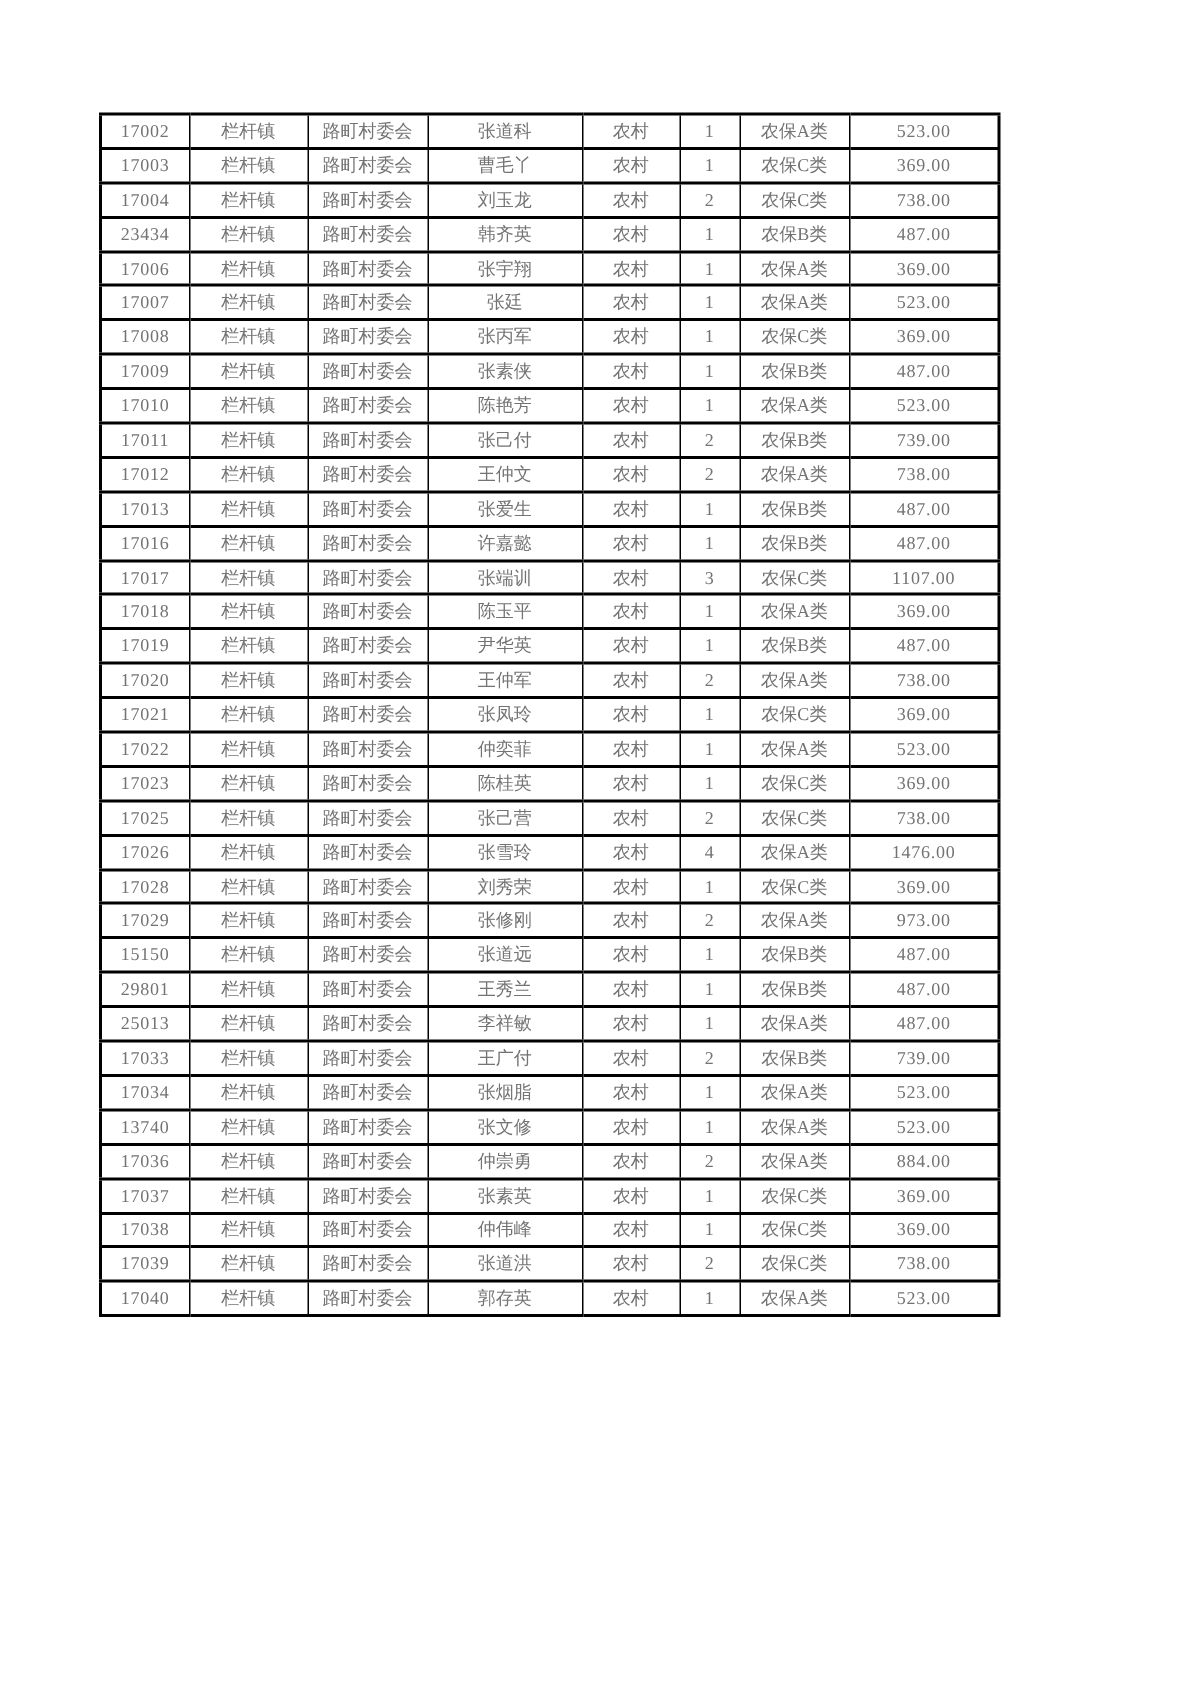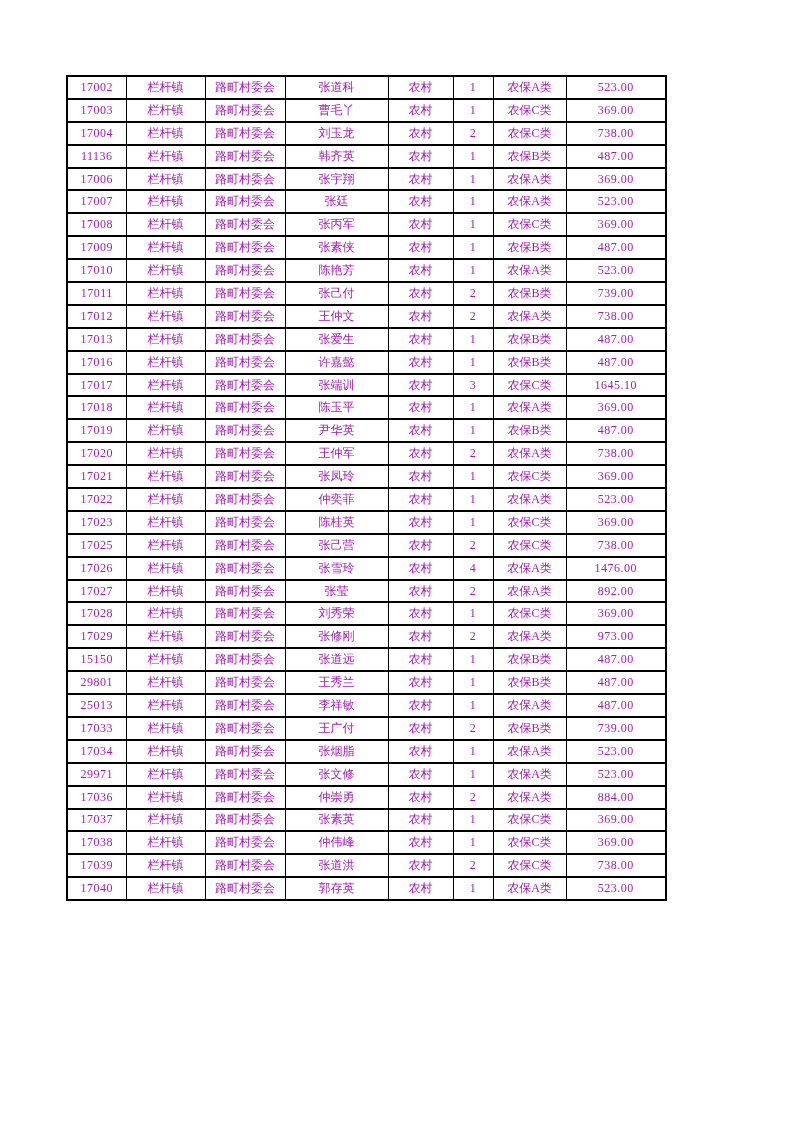--- a/index.html
+++ b/index.html
@@ -20,21 +20,21 @@
   }
   table.sheet {
     position: absolute;
     left: 66px;
     top: 75px;
     width: 599px;
     border-collapse: collapse;
     table-layout: fixed;
     font-family: "Liberation Serif", "DejaVu Serif", serif;
     font-size: 12px;
-    color: #a21caf;
+    color: #737373;
     border: 2px solid #000000;
   }
   table.sheet td {
     border-left: 1px solid #000000;
     border-right: 1px solid #000000;
     border-top: 2px solid #000000;
     border-bottom: 2px solid #000000;
     height: 20.9px;
     padding: 0;
     text-align: center;
@@ -86,21 +86,21 @@
           <td class="num">17004</td>
           <td>栏杆镇</td>
           <td>路町村委会</td>
           <td>刘玉龙</td>
           <td>农村</td>
           <td class="num">2</td>
           <td>农保C类</td>
           <td class="num">738.00</td>
         </tr>
         <tr>
-          <td class="num">11136</td>
+          <td class="num">23434</td>
           <td>栏杆镇</td>
           <td>路町村委会</td>
           <td>韩齐英</td>
           <td>农村</td>
           <td class="num">1</td>
           <td>农保B类</td>
           <td class="num">487.00</td>
         </tr>
         <tr>
           <td class="num">17006</td>
@@ -193,21 +193,21 @@
           <td class="num">487.00</td>
         </tr>
         <tr>
           <td class="num">17017</td>
           <td>栏杆镇</td>
           <td>路町村委会</td>
           <td>张端训</td>
           <td>农村</td>
           <td class="num">3</td>
           <td>农保C类</td>
-          <td class="num">1645.10</td>
+          <td class="num">1107.00</td>
         </tr>
         <tr>
           <td class="num">17018</td>
           <td>栏杆镇</td>
           <td>路町村委会</td>
           <td>陈玉平</td>
           <td>农村</td>
           <td class="num">1</td>
           <td>农保A类</td>
           <td class="num">369.00</td>
@@ -276,30 +276,20 @@
           <td class="num">17026</td>
           <td>栏杆镇</td>
           <td>路町村委会</td>
           <td>张雪玲</td>
           <td>农村</td>
           <td class="num">4</td>
           <td>农保A类</td>
           <td class="num">1476.00</td>
         </tr>
         <tr>
-          <td class="num">17027</td>
-          <td>栏杆镇</td>
-          <td>路町村委会</td>
-          <td>张莹</td>
-          <td>农村</td>
-          <td class="num">2</td>
-          <td>农保A类</td>
-          <td class="num">892.00</td>
-        </tr>
-        <tr>
           <td class="num">17028</td>
           <td>栏杆镇</td>
           <td>路町村委会</td>
           <td>刘秀荣</td>
           <td>农村</td>
           <td class="num">1</td>
           <td>农保C类</td>
           <td class="num">369.00</td>
         </tr>
         <tr>
@@ -356,21 +346,21 @@
           <td class="num">17034</td>
           <td>栏杆镇</td>
           <td>路町村委会</td>
           <td>张烟脂</td>
           <td>农村</td>
           <td class="num">1</td>
           <td>农保A类</td>
           <td class="num">523.00</td>
         </tr>
         <tr>
-          <td class="num">29971</td>
+          <td class="num">13740</td>
           <td>栏杆镇</td>
           <td>路町村委会</td>
           <td>张文修</td>
           <td>农村</td>
           <td class="num">1</td>
           <td>农保A类</td>
           <td class="num">523.00</td>
         </tr>
         <tr>
           <td class="num">17036</td>

